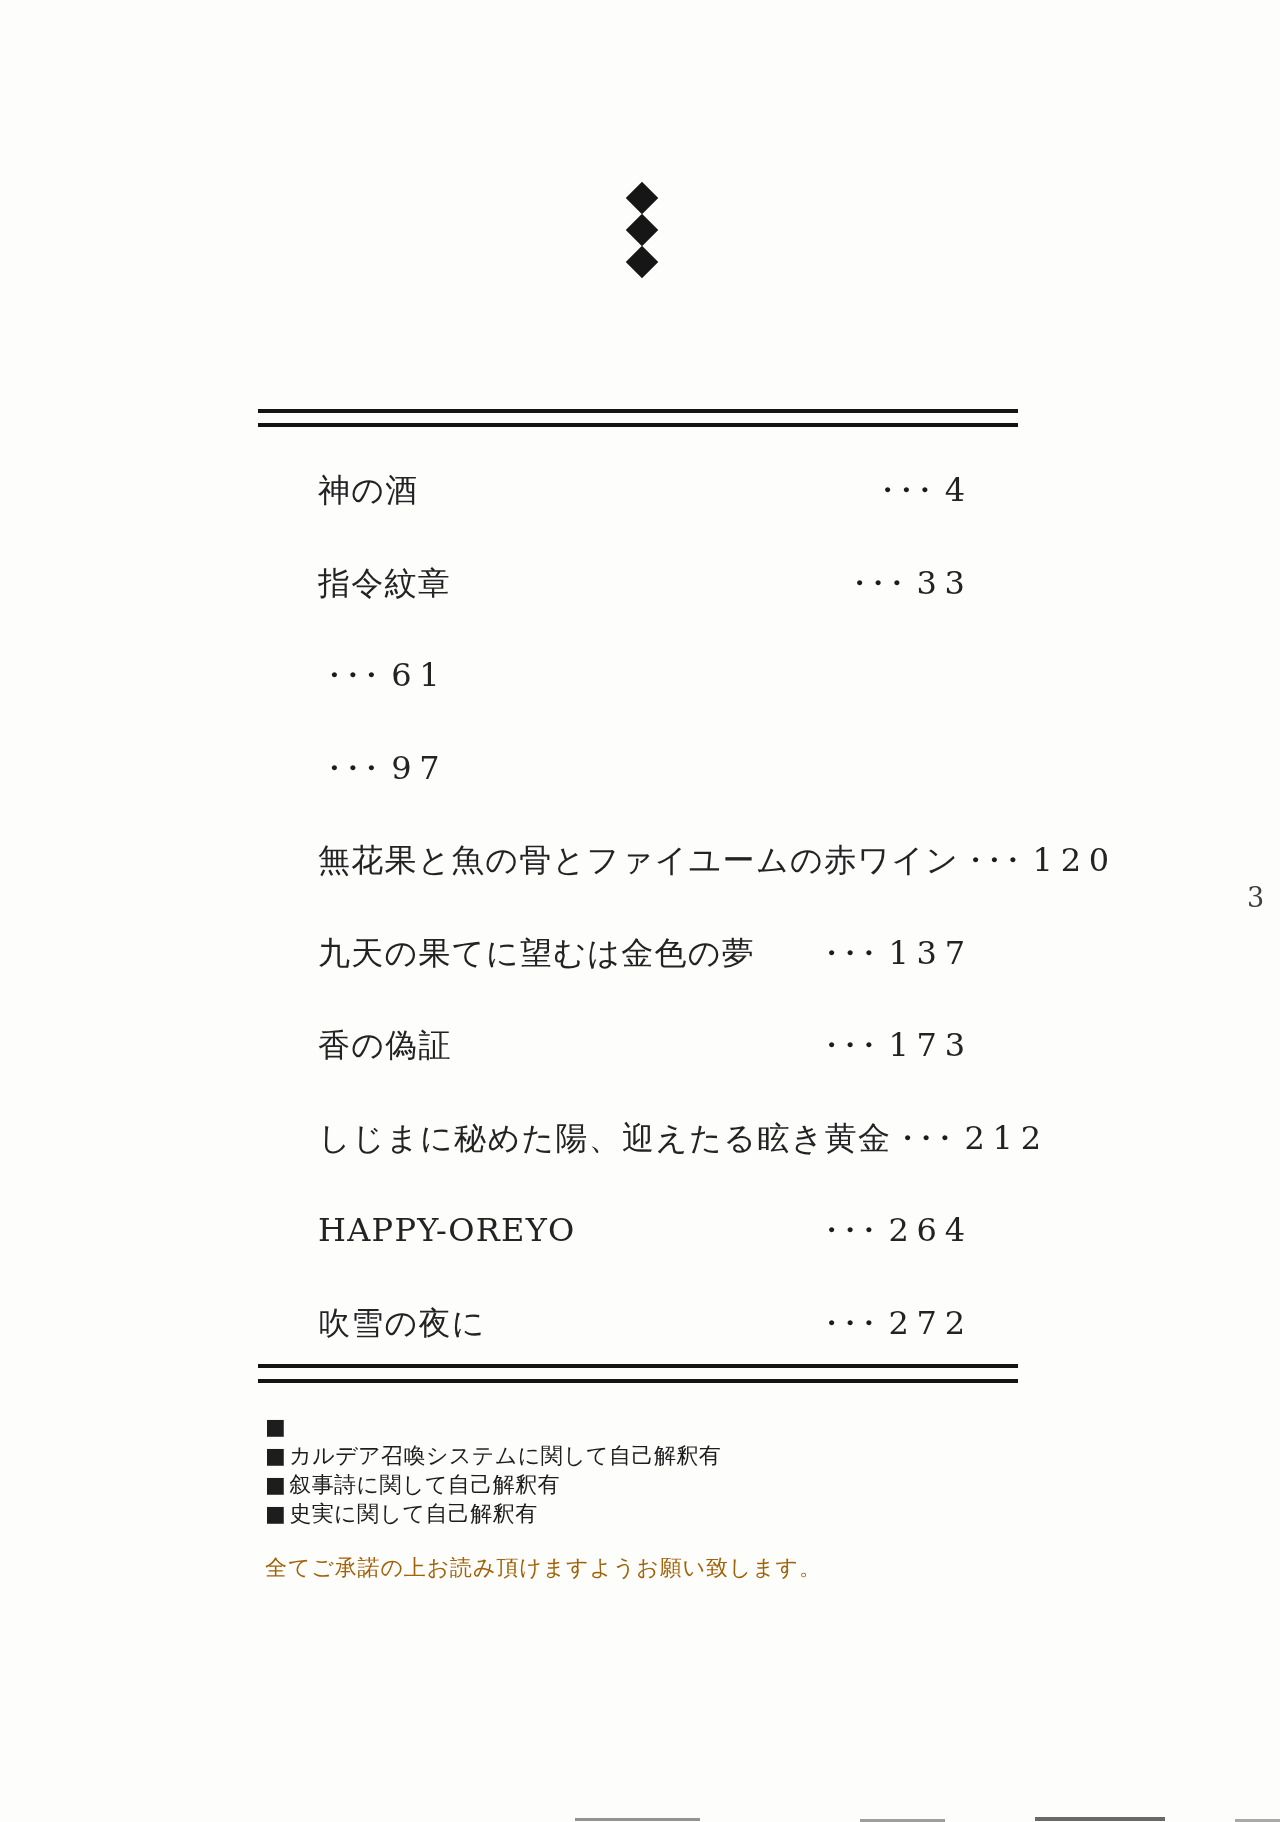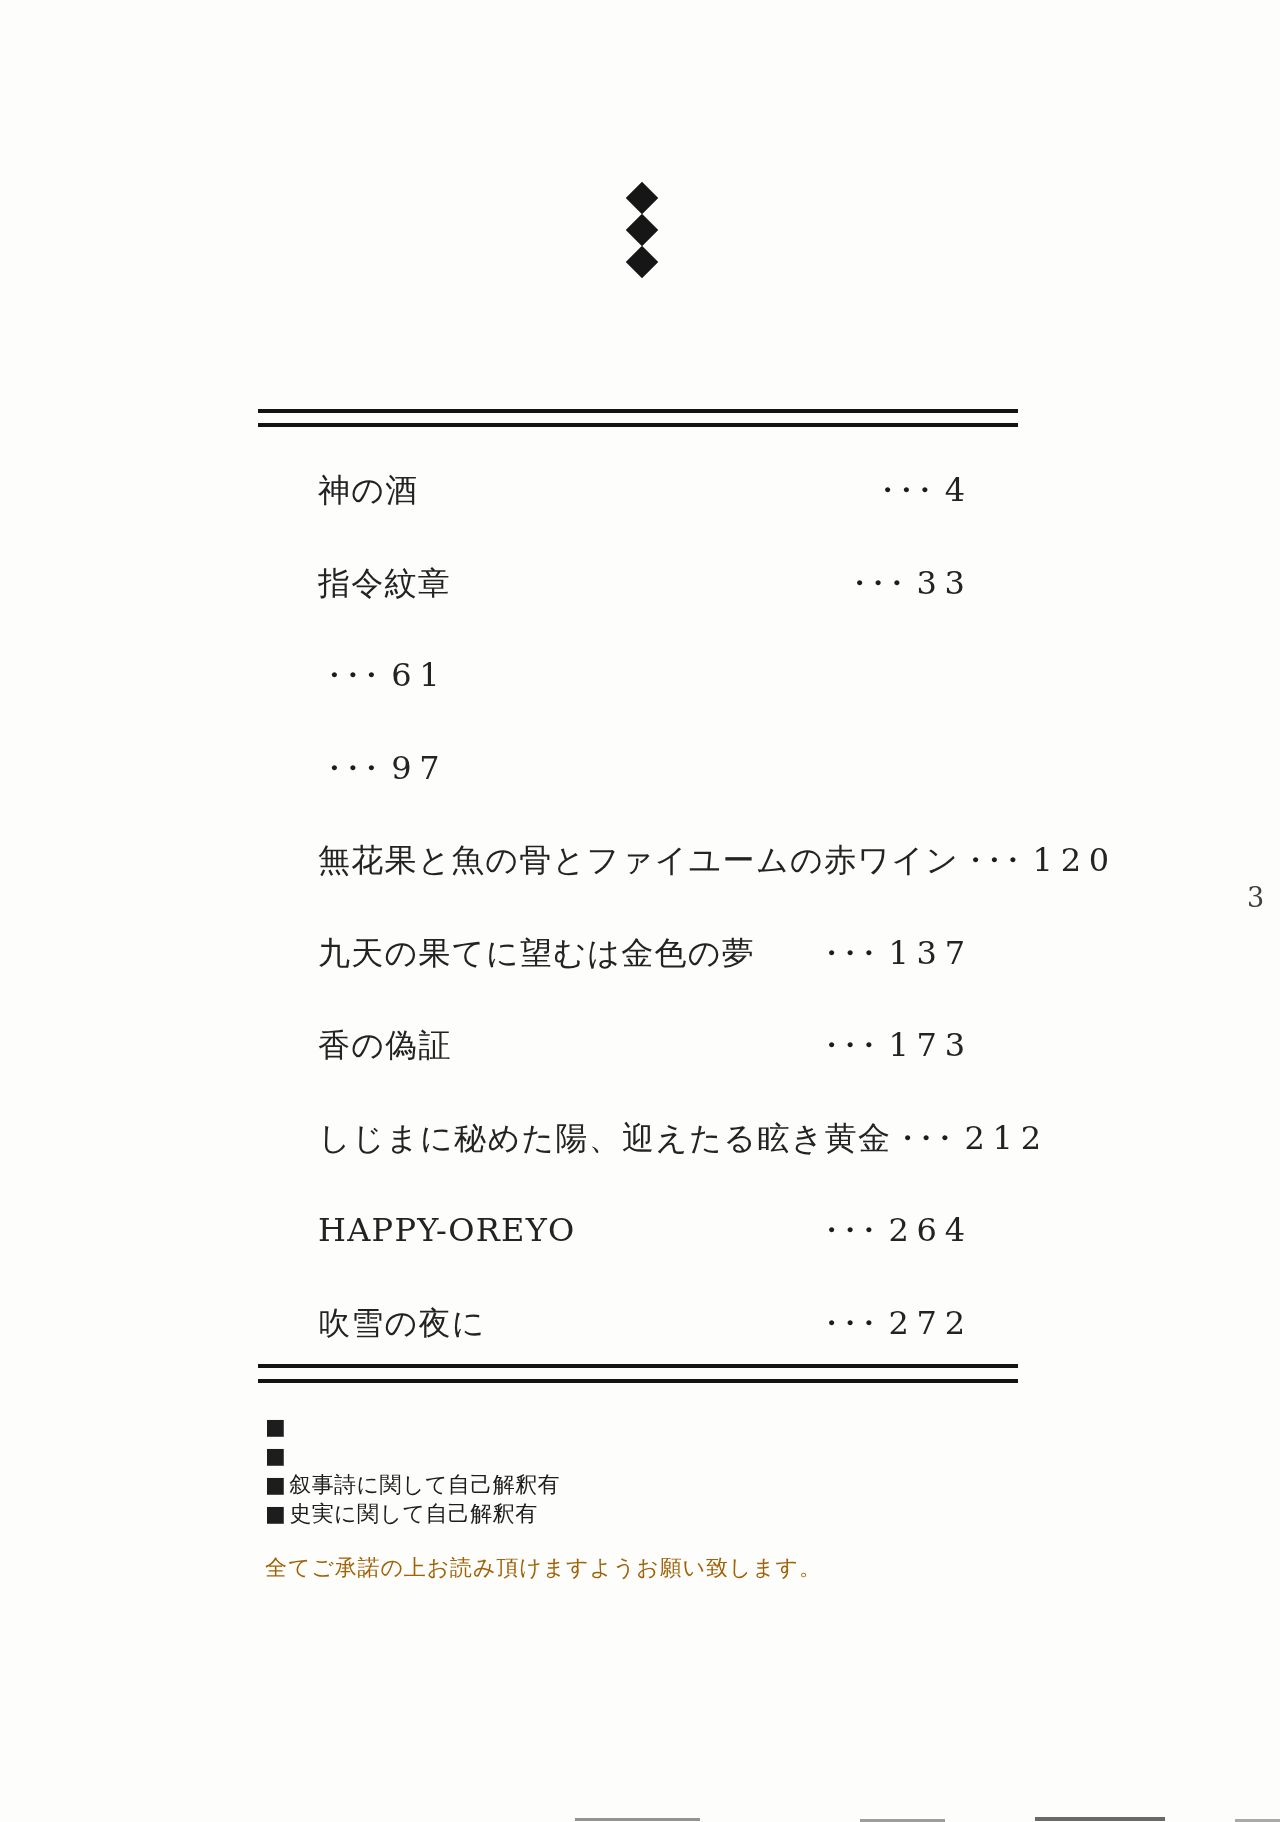--- a/index.html
+++ b/index.html
@@ -209,20 +209,21 @@
   <div class="rule bot-2"></div>
 
   <div class="disclaimer">
 
       <div class="disc-line">
         <span class="bullet">■</span>
       </div>
 
       <div class="disc-line">
         <span class="bullet">■</span>
+        <span>カルデア召喚システムに関して自己解釈有</span>
       </div>
 
       <div class="disc-line">
         <span class="bullet">■</span>
         <span>叙事詩に関して自己解釈有</span>
       </div>
 
       <div class="disc-line">
         <span class="bullet">■</span>
         <span>史実に関して自己解釈有</span>

